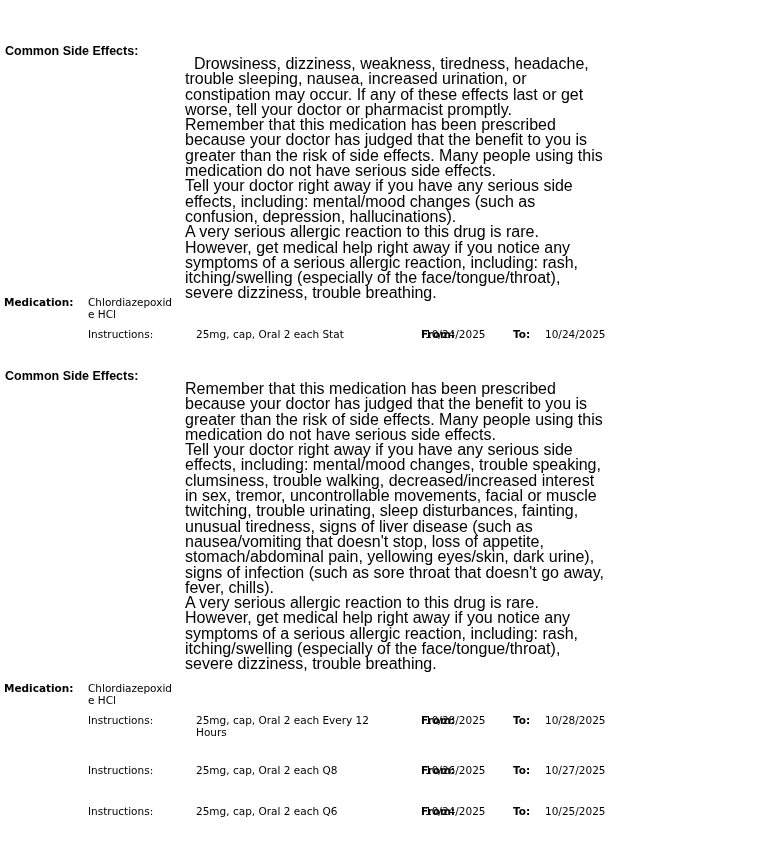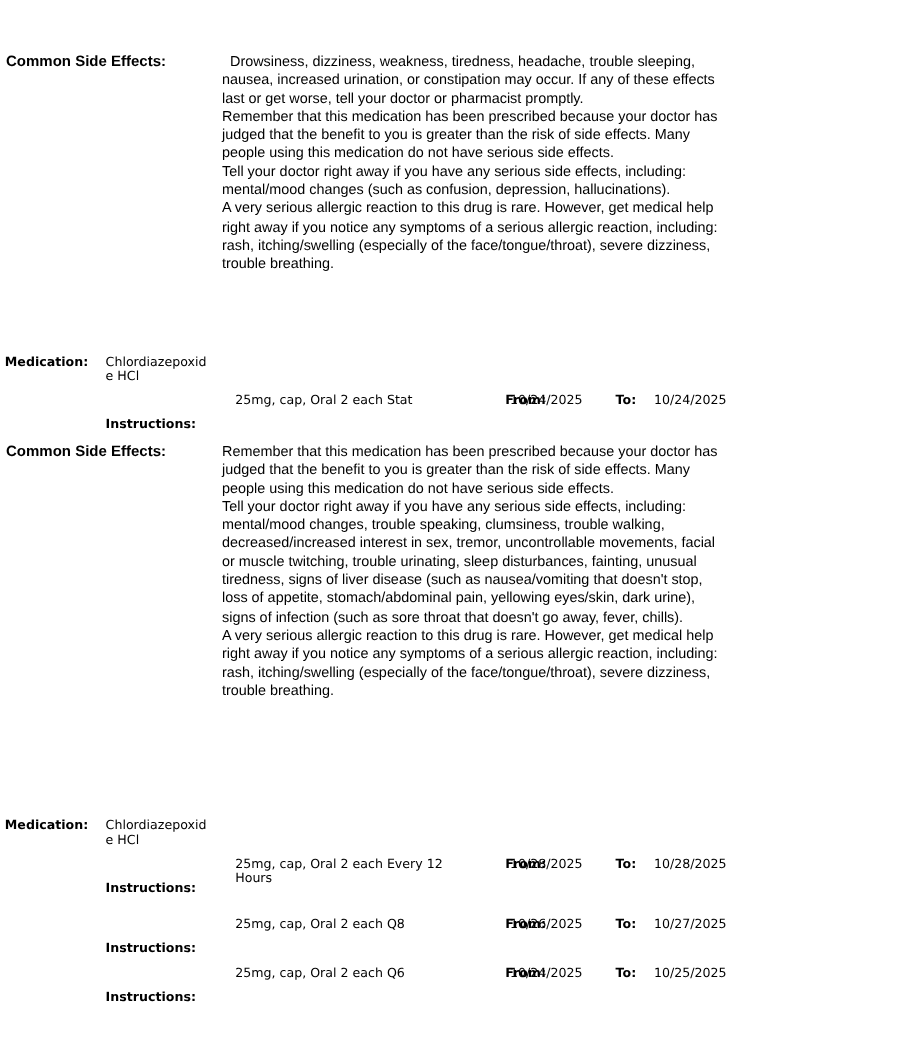--- a/index.html
+++ b/index.html
@@ -27,24 +27,24 @@
       top: 0;
       font-family: "Liberation Sans", sans-serif;
       font-weight: bold;
       font-size: 12.5px;
       line-height: 15px;
       white-space: nowrap;
     }
     .se-text {
       position: absolute;
       left: 185px;
-      top: 0;
+      top: 12px;
       width: 424px;
       font-family: "Liberation Sans", sans-serif;
-      font-size: 12px;
+      font-size: 16px;
       line-height: 15.3px;
     }
     .se-text p {
       margin: 0;
     }
     .med-block {
       position: absolute;
       left: 0;
       width: 768px;
       font-family: "DejaVu Sans", sans-serif;
@@ -70,23 +70,22 @@
       left: 0;
       width: 768px;
       font-family: "DejaVu Sans", sans-serif;
       font-size: 10.5px;
       line-height: 12px;
     }
     .instr-label {
       position: absolute;
       left: 88px;
       top: 0;
-      font-weight: bold;
+      font-weight: normal;
       white-space: nowrap;
-      margin-top: 20px;
     }
     .instr-value {
       position: absolute;
       left: 196px;
       top: 0;
       width: 190px;
     }
     .from-label {
       position: absolute;
       left: 377px;

